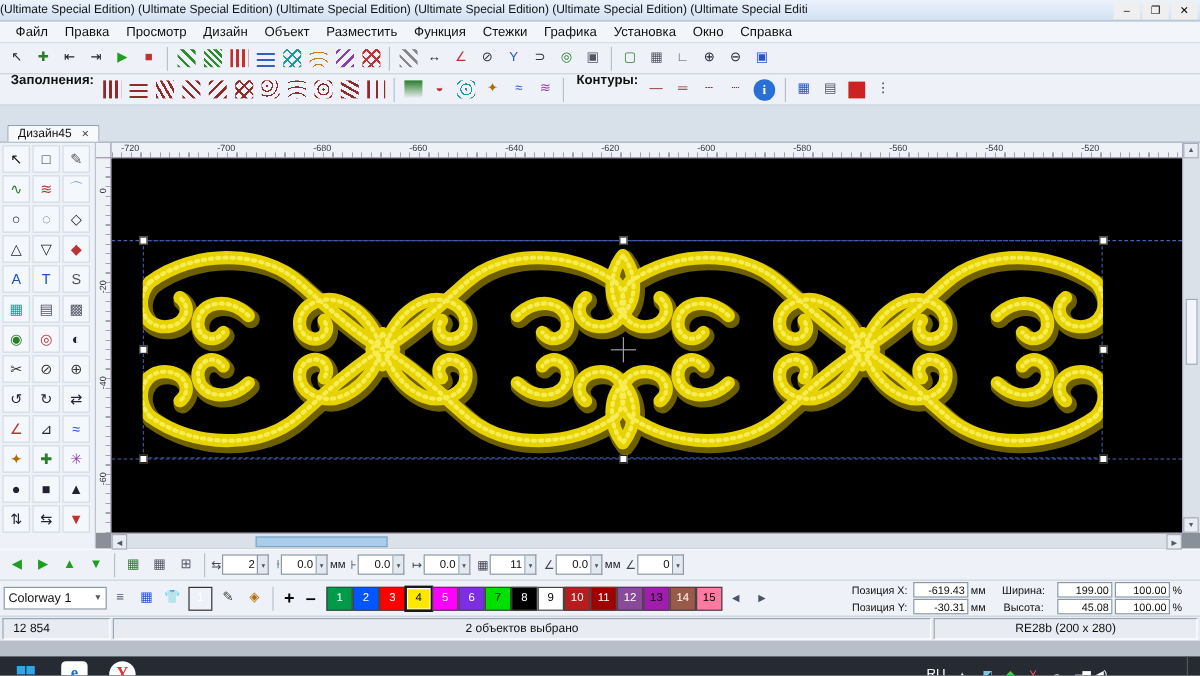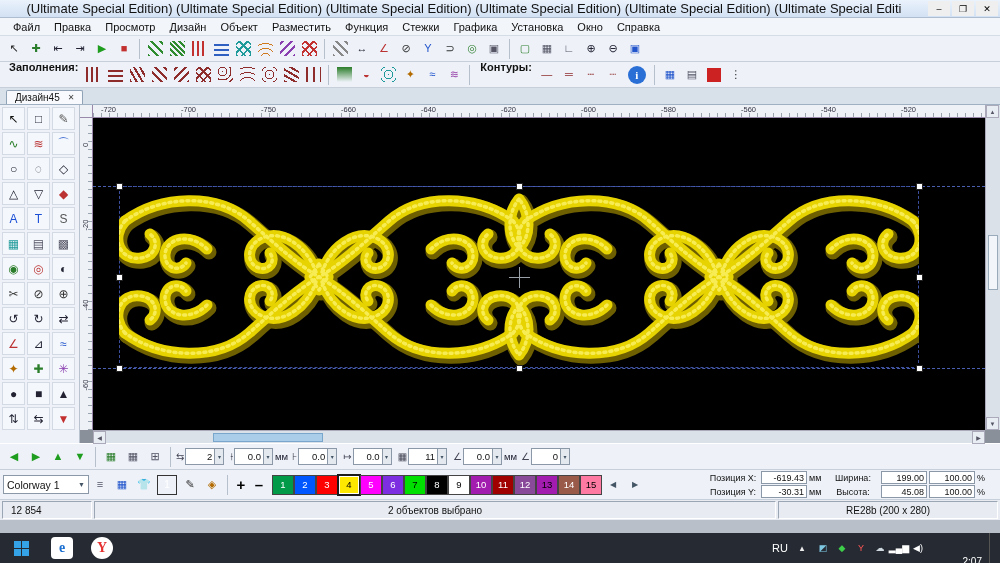--- a/index.html
+++ b/index.html
@@ -1,39 +1,39 @@
 <!DOCTYPE html>
 <html><head>
 <meta charset="utf-8">
 <style>
   * { box-sizing: border-box; margin: 0; padding: 0; }
   body { font-family: "Liberation Sans", sans-serif; background:#555; }
   .app { position:relative; width:1000px; height:563px; background:#c8ccd4; overflow:hidden; font-size:11px; color:#111; }
 
   
   .titlebar { height:18px; background:linear-gradient(#eaf2fc,#d2e1f3); border-bottom:1px solid #aebdd0; display:flex; align-items:center; }
-  .titlebar .ttl { flex:1; text-align:center; font-size:13px; white-space:nowrap; overflow:hidden; }
+  .titlebar .ttl { flex:1; font-size:10px; white-space:nowrap; overflow:hidden; }
   .winbtn { width:22px; height:15px; display:flex; align-items:center; justify-content:center; font-size:9px; margin-right:2px; border:1px solid transparent; }
 
   
   .menubar { height:18px; background:#f2f5fa; border-bottom:1px solid #d4dce6; display:flex; align-items:center; padding-left:6px; }
   .mitem { padding:1px 7px; }
 
   
   .toolbar { height:26px; background:#eef2f8; border-bottom:1px solid #c6cfda; display:flex; align-items:center; padding:0 3px; }
   .tb { display:flex; align-items:center; }
   .tbtn { width:22px; height:22px; border:none; background:transparent; display:flex; align-items:center; justify-content:center; padding:0; }
   .pat { width:15px; height:15px; display:flex; align-items:center; justify-content:center; font-size:11px; line-height:1; }
   .sep { width:1px; height:20px; background:#b6c0cc; margin:0 4px; flex:none; }
   .tlabel { font-weight:bold; margin:0 4px 16px 6px; white-space:nowrap; }
   .infobtn { width:18px; height:18px; border-radius:50%; background:#2a6fd6; color:#fff; font-weight:bold; font-size:11px; display:flex; align-items:center; justify-content:center; font-family:"Liberation Serif",serif; margin:0 4px; border:none; }
   .solid-sq { width:14px; height:14px; }
 
   
-  .tabstrip { height:17px; background:#d8e0ea; display:flex; align-items:flex-end; padding-left:6px; border-bottom:1px solid #9fb0c2; }
+  .tabstrip { height:31px; background:#d8e0ea; display:flex; align-items:flex-end; padding-left:6px; border-bottom:1px solid #9fb0c2; }
   .tab { background:#f7f9fc; border:1px solid #8fa2b6; border-bottom:none; border-radius:2px 2px 0 0; font-size:10px; padding:1px 8px; display:flex; gap:8px; align-items:center; }
   .tabclose { font-size:8px; color:#444; }
 
   
   .workspace { display:flex; height:338px; }
   .toolbox { width:80px; background:#eef2f8; border-right:1px solid #b9c3cf; display:grid; grid-template-columns:repeat(3,24px); grid-auto-rows:24px; gap:1px 1px; padding:2px; align-content:start; }
   .tool { width:23px; height:23px; border:1px solid #d3dae4; background:#f4f7fb; display:flex; align-items:center; justify-content:center; font-size:12px; padding:0; }
 
   .canvasArea { position:relative; flex:1; background:#8a9099; }
   .corner { position:absolute; left:0; top:0; width:13px; height:13px; background:#eef1f5; border-right:1px solid #98a; border-bottom:1px solid #98a; }
@@ -370,21 +370,21 @@
         <button class="tool" style="color: rgb(34, 34, 51);">⇅</button>
         <button class="tool" style="color: rgb(34, 34, 51);">⇆</button>
         <button class="tool" style="color: rgb(194, 48, 48);">▼</button>
     </div>
 
     <div class="canvasArea">
       <div class="corner"></div>
       <div class="hruler">
         <div class="hcell"><span>-720</span></div>
           <div class="hcell"><span>-700</span></div>
-          <div class="hcell"><span>-750</span></div>
+          <div class="hcell"><span>-680</span></div>
           <div class="hcell"><span>-660</span></div>
           <div class="hcell"><span>-640</span></div>
           <div class="hcell"><span>-620</span></div>
           <div class="hcell"><span>-600</span></div>
           <div class="hcell"><span>-580</span></div>
           <div class="hcell"><span>-560</span></div>
           <div class="hcell"><span>-540</span></div>
           <div class="hcell"><span>-520</span></div>
       </div>
       <div class="vruler">
@@ -563,21 +563,21 @@
     <span class="tb" style="margin-left:4px;">
       <button class="sw" style="background: rgb(0, 154, 73); color: rgb(255, 255, 255);">1</button>
         <button class="sw" style="background: rgb(0, 87, 255); color: rgb(255, 255, 255);">2</button>
         <button class="sw" style="background: rgb(255, 0, 0); color: rgb(255, 255, 255);">3</button>
         <button class="sw selected" style="background: rgb(255, 232, 0); color: rgb(0, 0, 0);">4</button>
         <button class="sw" style="background: rgb(255, 0, 255); color: rgb(255, 255, 255);">5</button>
         <button class="sw" style="background: rgb(125, 46, 224); color: rgb(255, 255, 255);">6</button>
         <button class="sw" style="background: rgb(0, 224, 0); color: rgb(0, 0, 0);">7</button>
         <button class="sw" style="background: rgb(0, 0, 0); color: rgb(255, 255, 255);">8</button>
         <button class="sw" style="background: rgb(255, 255, 255); color: rgb(0, 0, 0);">9</button>
-        <button class="sw" style="background: #a21caf; color: rgb(255, 255, 255);">10</button>
+        <button class="sw" style="background: #b91c1c; color: rgb(255, 255, 255);">10</button>
         <button class="sw" style="background: rgb(160, 0, 0); color: rgb(255, 255, 255);">11</button>
         <button class="sw" style="background: rgb(138, 74, 154); color: rgb(255, 255, 255);">12</button>
         <button class="sw" style="background: #a21caf; color: rgb(0, 0, 0);">13</button>
         <button class="sw" style="background: rgb(154, 90, 74); color: rgb(255, 255, 255);">14</button>
         <button class="sw" style="background: rgb(255, 122, 162); color: rgb(0, 0, 0);">15</button>
     </span>
     <button class="tbtn">
         <span class="pat" style="font-size:8px;color:#456;">◀</span>
       </button>
     <button class="tbtn">

